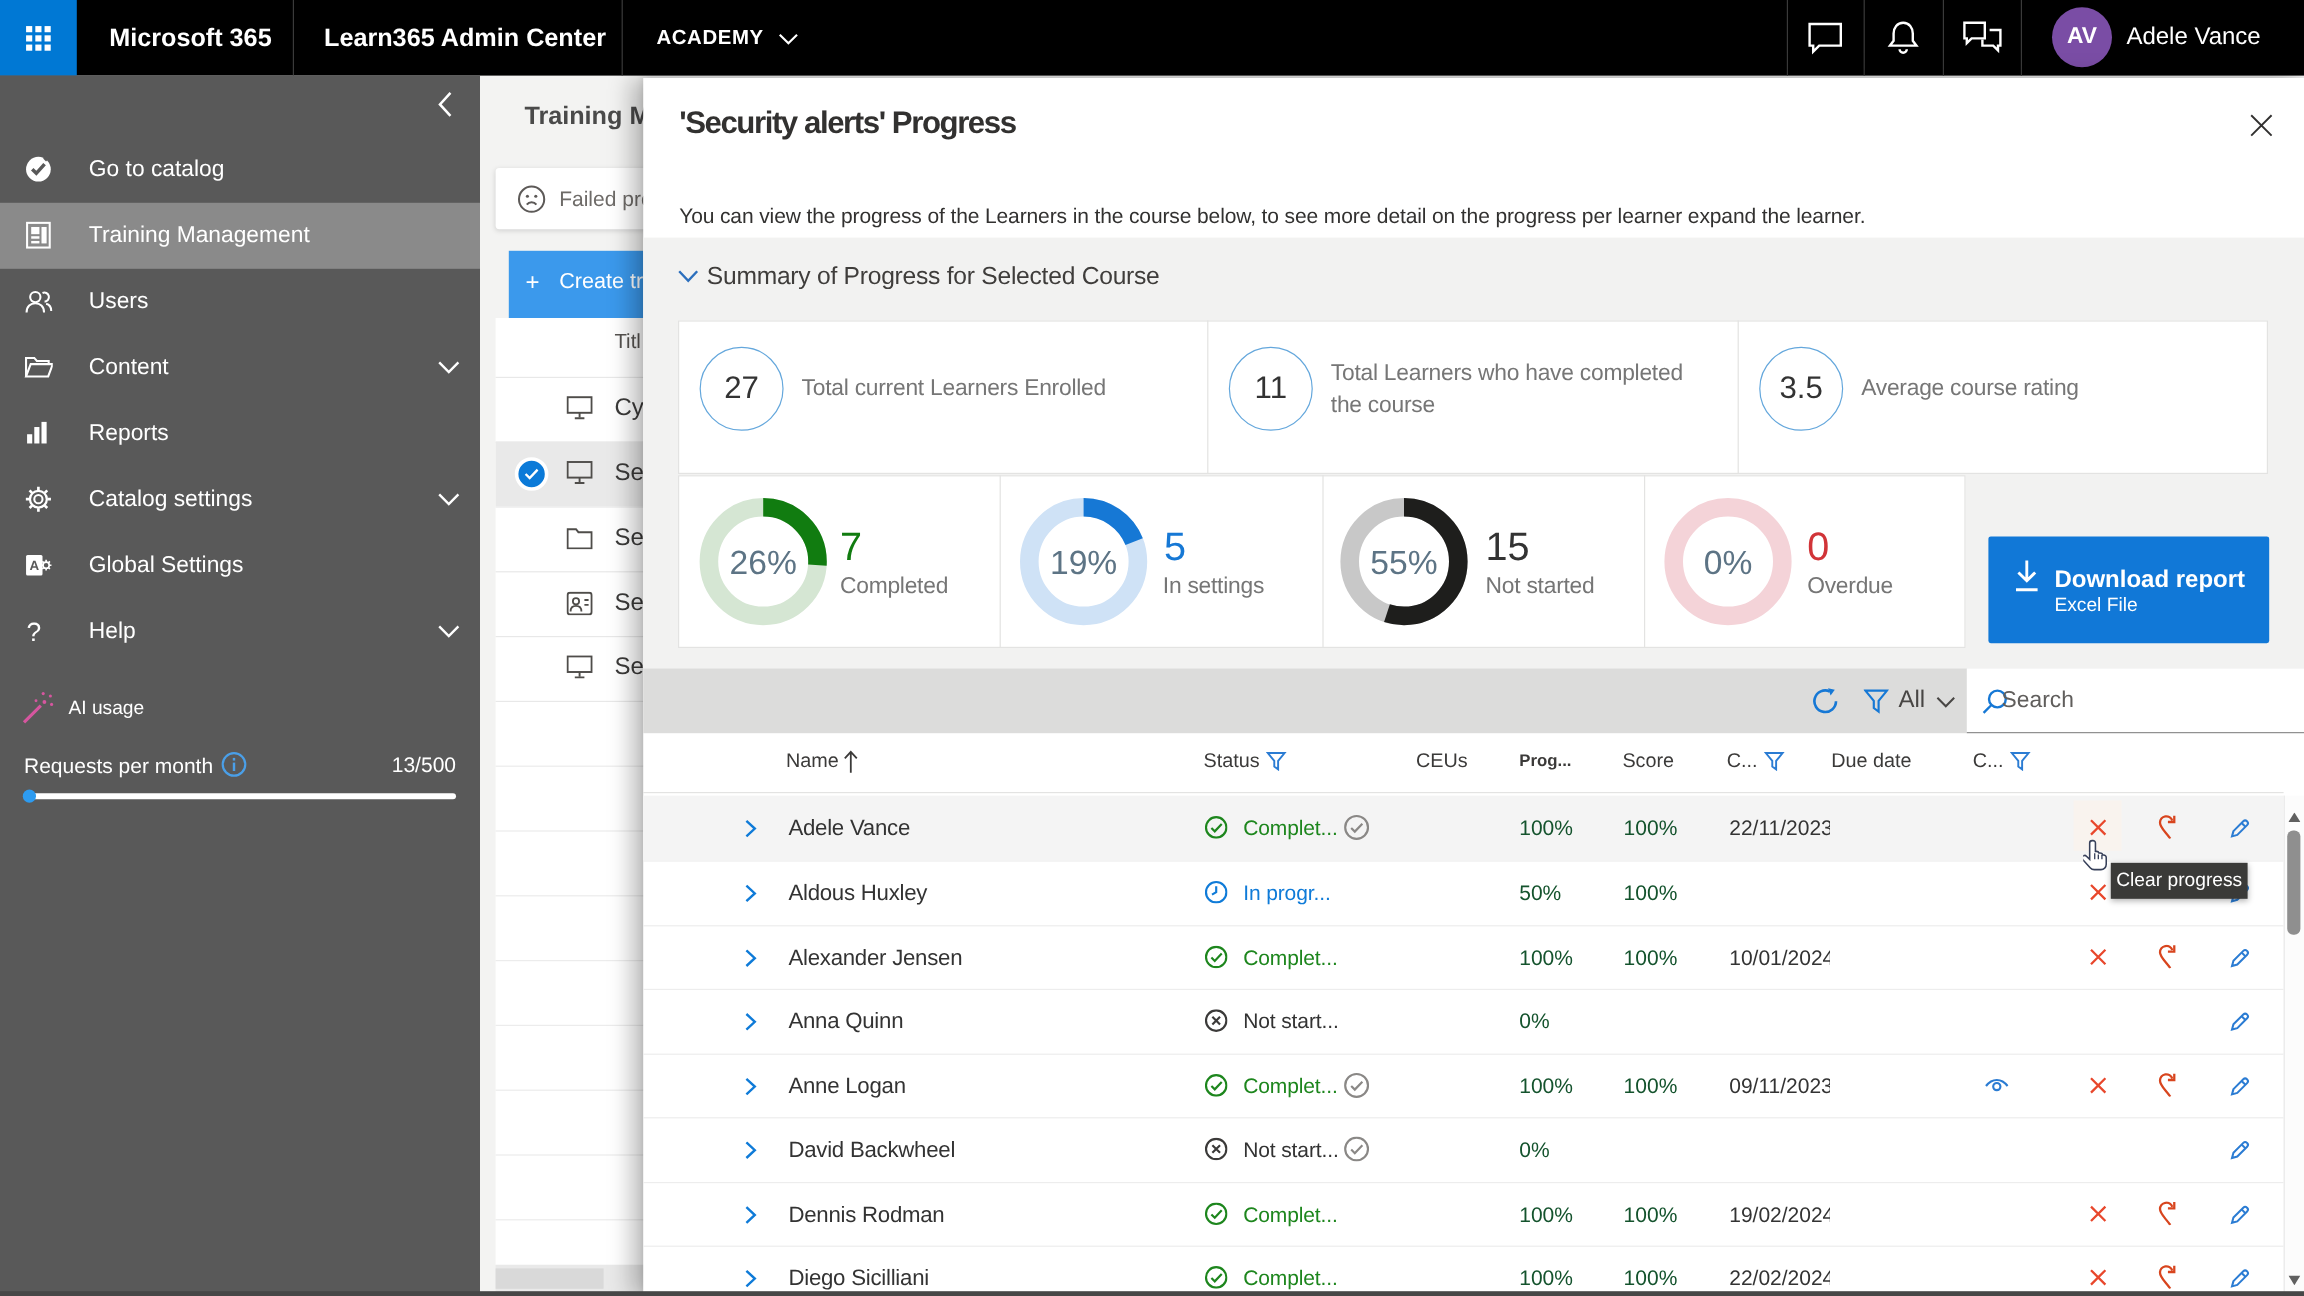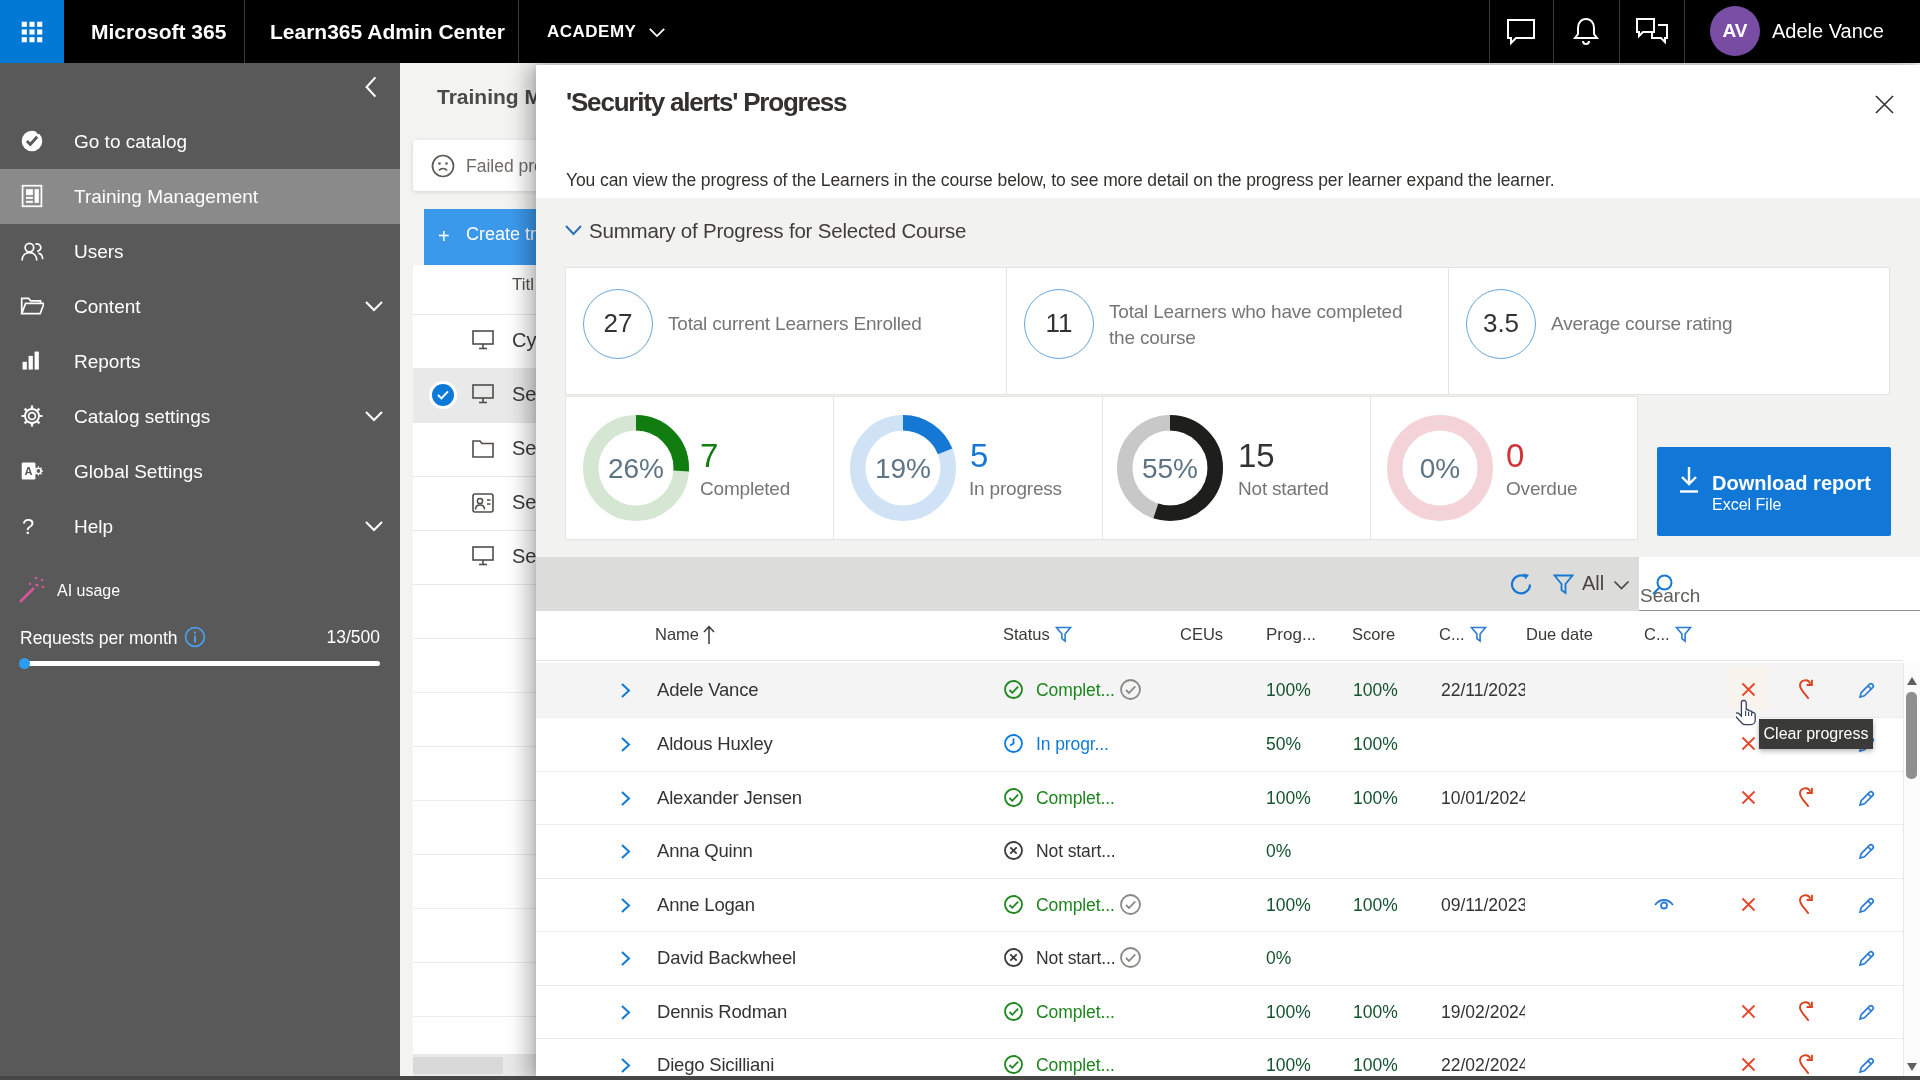--- a/index.html
+++ b/index.html
@@ -307,21 +307,21 @@
     <div class="abs" style="left:45px;top:388px;width:110px;text-align:center;font-size:28px;color:#5d7485;">26%</div>
     <div class="abs" style="left:164px;top:372px;font-size:33px;color:#117c10;">7</div>
     <div class="abs glabel" style="left:164px;top:413px;">Completed</div>
 
     <svg class="abs" style="left:312px;top:348px" width="110" height="110" viewBox="0 0 110 110">
       <circle cx="55" cy="55" r="45.25" fill="none" stroke="#cfe2f6" stroke-width="15.5"></circle>
       <circle cx="55" cy="55" r="45.25" fill="none" stroke="#1678d5" stroke-width="15.5" stroke-dasharray="54.02 230.31" transform="rotate(-90 55 55)"></circle>
     </svg>
     <div class="abs" style="left:312px;top:388px;width:110px;text-align:center;font-size:28px;color:#5d7485;">19%</div>
     <div class="abs" style="left:434px;top:372px;font-size:33px;color:#1678d5;">5</div>
-    <div class="abs glabel" style="left:433px;top:413px;">In progress</div>
+    <div class="abs glabel" style="left:433px;top:413px;">In settings</div>
 
     <svg class="abs" style="left:579px;top:348px" width="110" height="110" viewBox="0 0 110 110">
       <circle cx="55" cy="55" r="45.25" fill="none" stroke="#c8c8c8" stroke-width="15.5"></circle>
       <circle cx="55" cy="55" r="45.25" fill="none" stroke="#1e1e1c" stroke-width="15.5" stroke-dasharray="156.38 127.95" transform="rotate(-90 55 55)"></circle>
     </svg>
     <div class="abs" style="left:579px;top:388px;width:110px;text-align:center;font-size:28px;color:#5d7485;">55%</div>
     <div class="abs" style="left:702px;top:372px;font-size:33px;color:#333;">15</div>
     <div class="abs glabel" style="left:702px;top:413px;">Not started</div>
 
     <svg class="abs" style="left:849px;top:348px" width="110" height="110" viewBox="0 0 110 110">
@@ -349,21 +349,21 @@
     </svg>
     <div class="abs" style="left:1046px;top:507px;font-size:20px;color:#484644;">All</div>
     <svg class="abs" style="left:1077px;top:515px" width="17" height="11" viewBox="0 0 17 11">
         <path d="M1.5 1.5 L8.5 8.5 L15.5 1.5" fill="none" stroke="#484644" stroke-width="1.7"></path>
       </svg>
     <div class="abs" style="left:1103px;top:492px;width:281px;height:54px;background:#fff;border-bottom:1px solid #919191;"></div>
     <svg class="abs" style="left:1115px;top:508px" width="23" height="23" viewBox="0 0 23 23">
       <circle cx="13.5" cy="9.5" r="7" fill="none" stroke="#1678d5" stroke-width="2"></circle>
       <path d="M8.5 14.5 L2 21" stroke="#1678d5" stroke-width="2"></path>
     </svg>
-    <div class="abs" style="left:1104px;top:508px;font-size:19px;color:#605e5c;margin-top:12px;">Search</div>
+    <div class="abs" style="left:1132px;top:508px;font-size:19px;color:#605e5c;">Search</div>
 
     <svg width="0" height="0" style="position:absolute">
       <defs>
         <g id="chev">
             <path d="M2 1 L9 7.5 L2 14" fill="none" stroke="#0f7bd8" stroke-width="2"></path>
           </g>
         <g id="ckg">
             <circle cx="9.5" cy="9.5" r="8.5" fill="none" stroke="#1d861d" stroke-width="1.8"></circle>
             <path d="M5.5 10 l2.8 2.8 l5.8 -6.2" fill="none" stroke="#1d861d" stroke-width="1.8"></path>
           </g>
@@ -403,21 +403,21 @@
     <div class="abs" style="left:0;top:595px;width:1367px;height:1px;background:#e3e3e2;"></div>
     <div class="abs" style="left:119px;top:560px;font-size:16.5px;color:#3b3a39;">Name</div>
     <svg class="abs" style="left:166px;top:560px" width="14" height="20" viewBox="0 0 14 20">
         <path d="M7 19 V2 M2 7 L7 1.5 L12 7" fill="none" stroke="#3b3a39" stroke-width="1.5"></path>
       </svg>
     <div class="abs" style="left:467px;top:560px;font-size:16.5px;color:#3b3a39;">Status</div>
     <svg class="abs" style="left:519px;top:561px" width="18" height="17" viewBox="0 0 18 17">
         <use href="#fun"></use>
       </svg>
     <div class="abs" style="left:644px;top:560px;font-size:16.5px;color:#3b3a39;">CEUs</div>
-    <div class="abs" style="left:730px;top:560px;font-size:17px;color:#3b3a39;">Prog...</div>
+    <div class="abs" style="left:730px;top:560px;font-size:14px;color:#3b3a39;font-weight:bold;">Prog...</div>
     <div class="abs" style="left:816px;top:560px;font-size:16.5px;color:#3b3a39;">Score</div>
     <div class="abs" style="left:903px;top:560px;font-size:16.5px;color:#3b3a39;">C...</div>
     <svg class="abs" style="left:934px;top:561px" width="18" height="17" viewBox="0 0 18 17">
         <use href="#fun"></use>
       </svg>
     <div class="abs" style="left:990px;top:560px;font-size:16.5px;color:#3b3a39;">Due date</div>
     <div class="abs" style="left:1108px;top:560px;font-size:16.5px;color:#3b3a39;">C...</div>
     <svg class="abs" style="left:1139px;top:561px" width="18" height="17" viewBox="0 0 18 17">
         <use href="#fun"></use>
       </svg>

